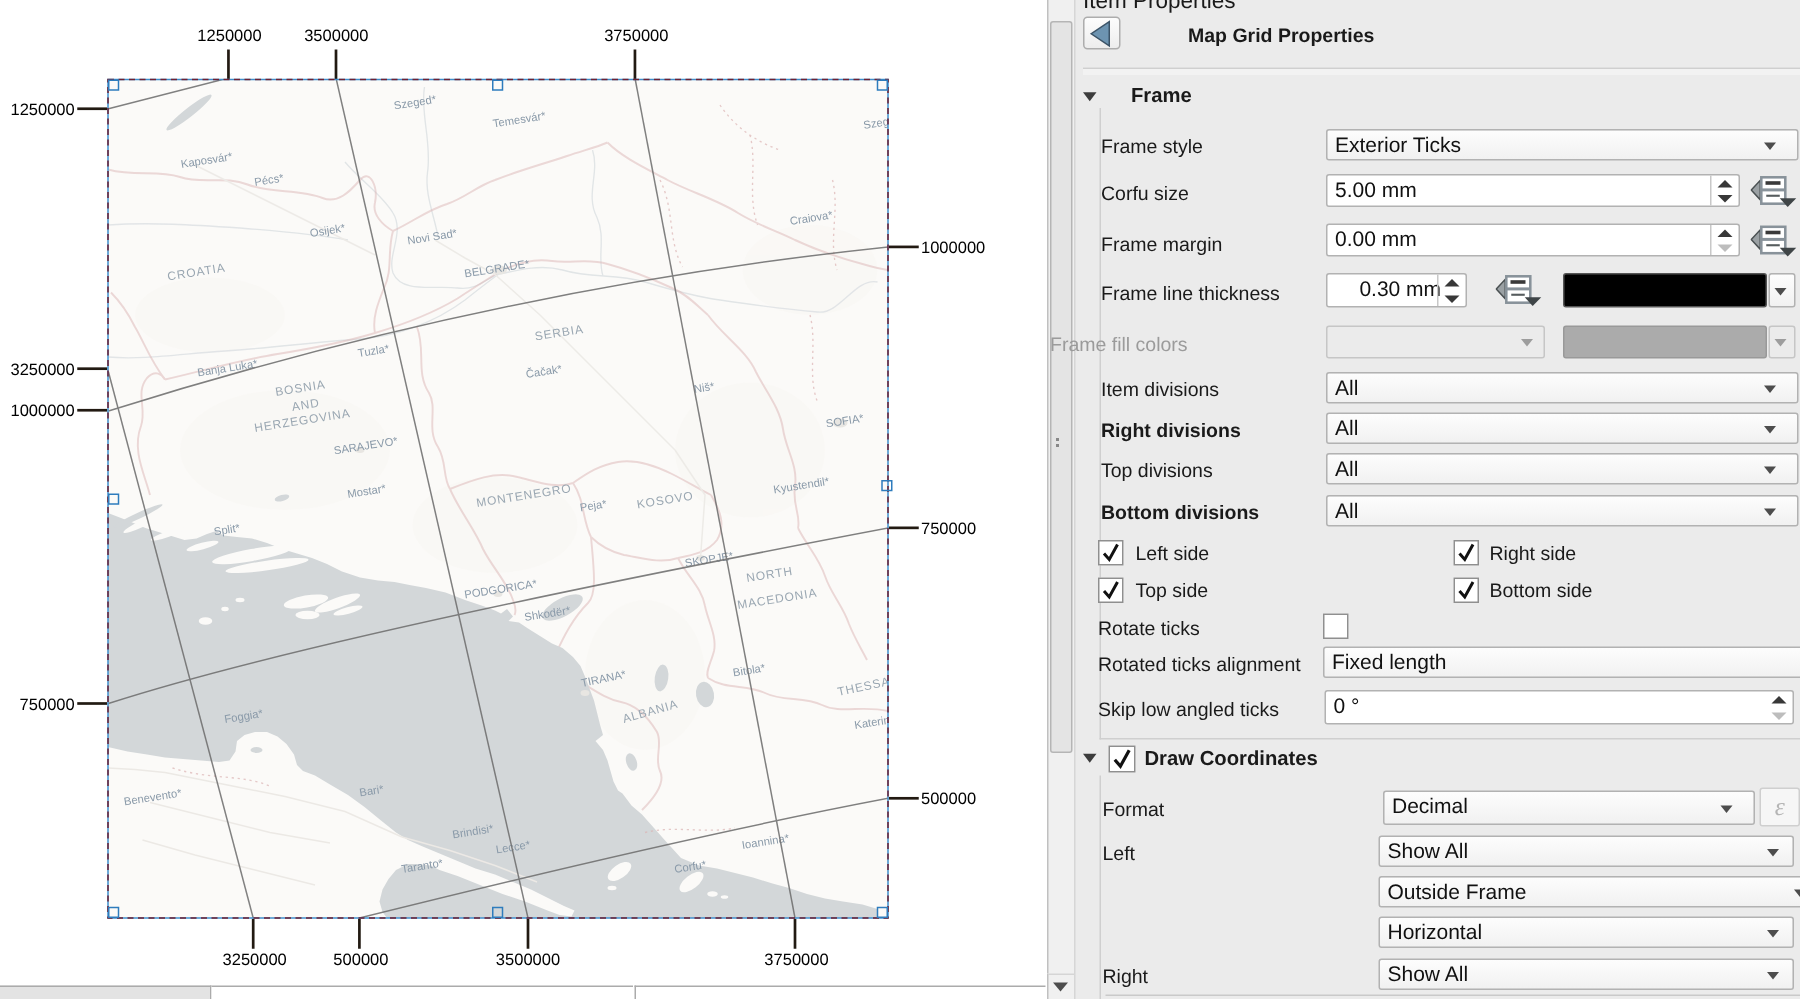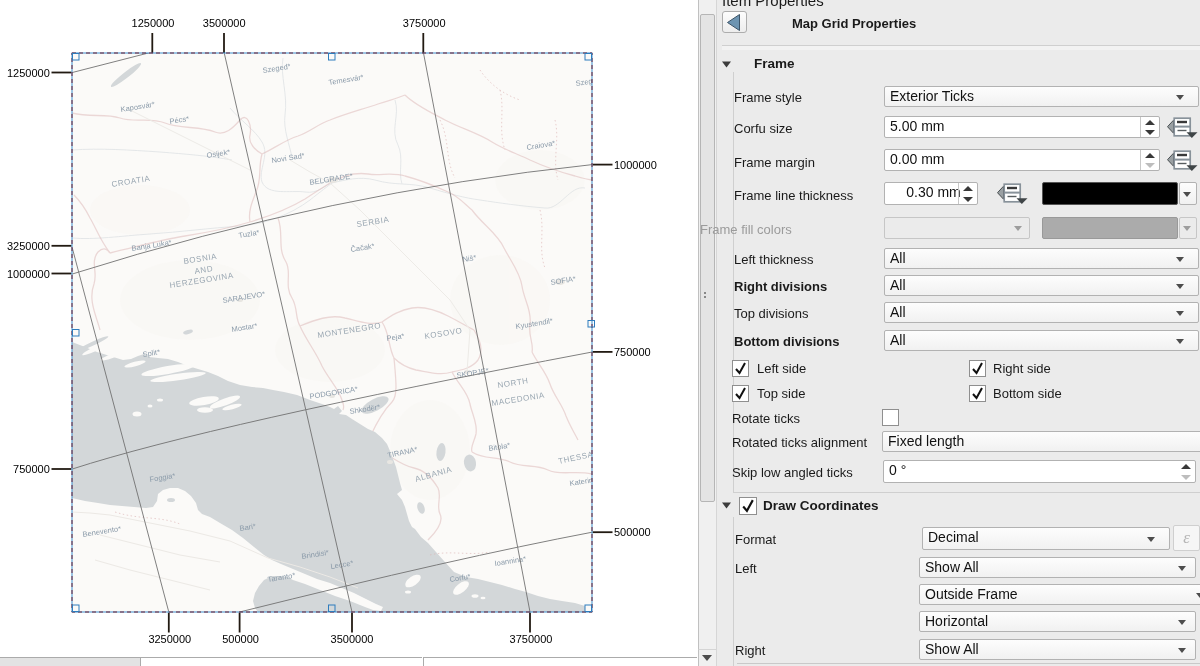--- a/index.html
+++ b/index.html
@@ -352,21 +352,21 @@
 <span class="carr" style="left:1183px;top:192px;margin:0;right:auto;"></span>
 
 <div class="lbl dis" style="left:700px;top:222px;">Frame fill colors</div>
 <div class="combo" style="left:884px;top:217px;width:146px;height:22px;background:#ebebeb;border-color:#c6c6c6;">
     <span class="carr" style="right:7px;border-top-color:#9d9d9d;"></span>
   </div>
 <div style="position:absolute;left:1042px;top:217px;width:136px;height:22px;background:#ababab;border:1px solid #999;border-radius:2px;box-sizing:border-box;"></div>
 <div style="position:absolute;left:1179px;top:217px;width:18px;height:22px;box-sizing:border-box;border:1px solid #c6c6c6;border-radius:2px;background:#ebebeb;"></div>
 <span class="carr" style="left:1183px;top:226px;margin:0;right:auto;border-top-color:#9d9d9d;"></span>
 
-<div class="lbl" style="left:734px;top:252px;">Left thickness</div>
+<div class="lbl" style="left:734px;top:252px;">Item divisions</div>
 <div class="combo" style="left:884px;top:248px;width:315px;height:21px;">All<span class="carr" style="right:14px;"></span></div>
 <div class="lbl b" style="left:734px;top:279px;">Right divisions</div>
 <div class="combo" style="left:884px;top:275px;width:315px;height:21px;">All<span class="carr" style="right:14px;"></span></div>
 <div class="lbl" style="left:734px;top:306px;">Top divisions</div>
 <div class="combo" style="left:884px;top:302px;width:315px;height:21px;">All<span class="carr" style="right:14px;"></span></div>
 <div class="lbl b" style="left:734px;top:334px;">Bottom divisions</div>
 <div class="combo" style="left:884px;top:330px;width:315px;height:21px;">All<span class="carr" style="right:14px;"></span></div>
 
 <div class="cb" style="left:732px;top:360px;"><svg width="15" height="15" viewBox="0 0 15 15">
       <polyline points="3,8 6.5,12 12,2" fill="none" stroke="#111" stroke-width="2"></polyline>

